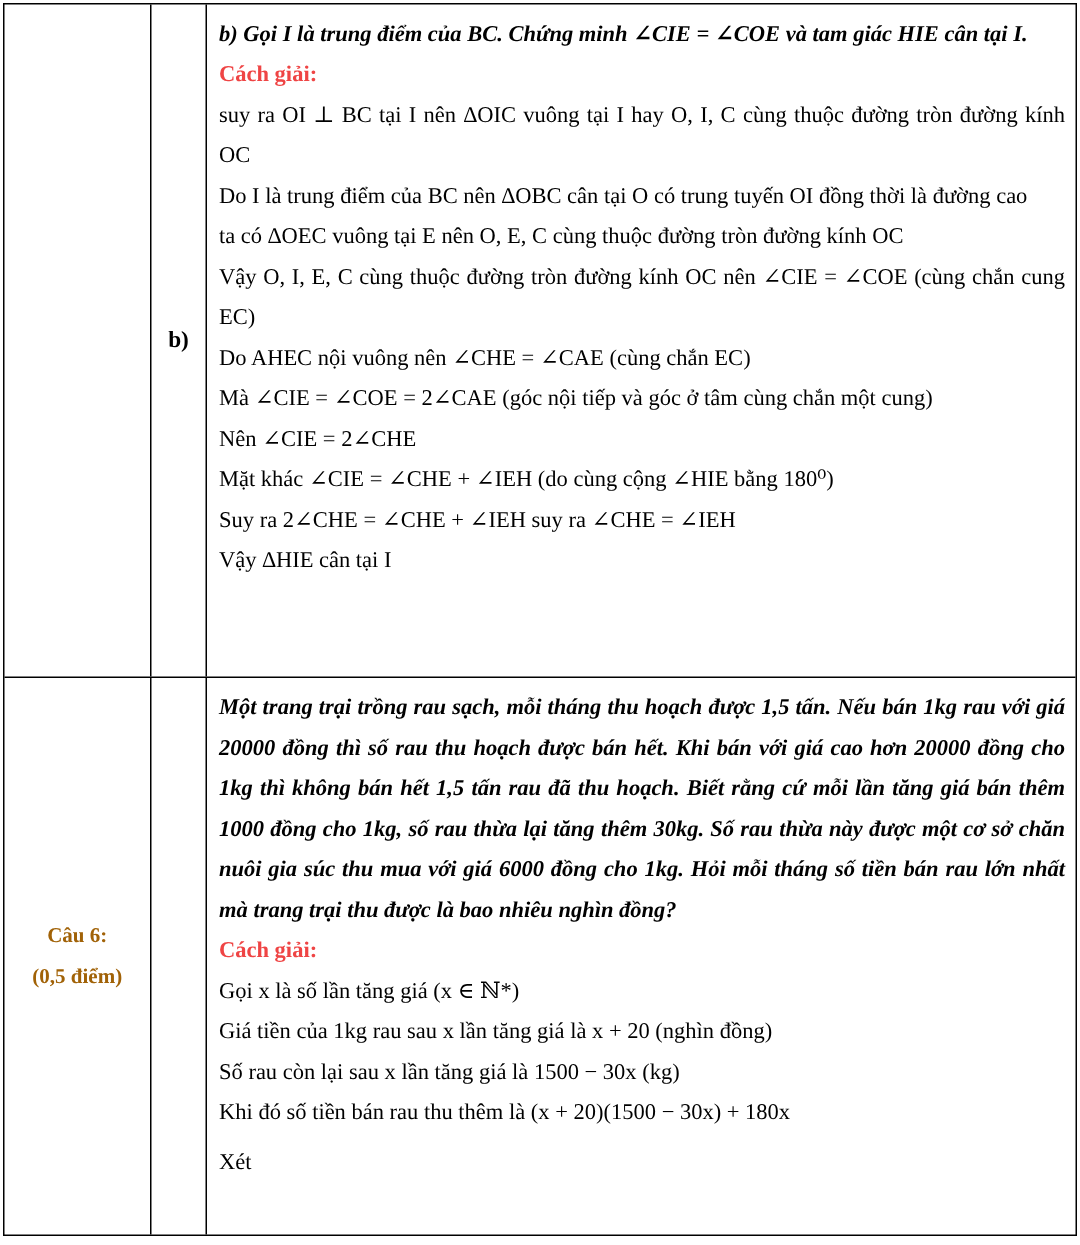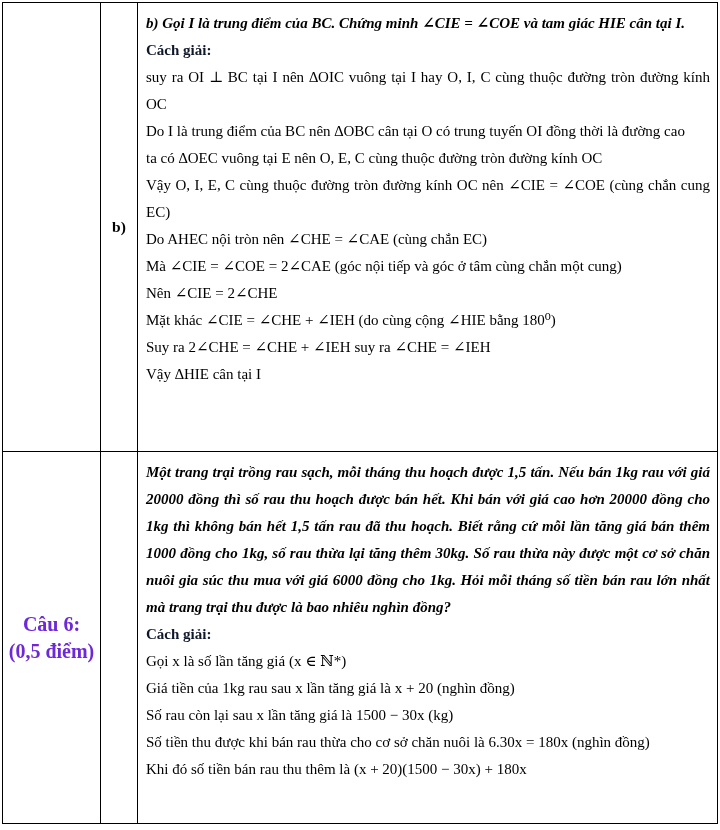--- a/index.html
+++ b/index.html
@@ -34,26 +34,26 @@
     display: flex; justify-content: center; align-items: center;
     flex-shrink: 0;
   }
   .c3 { flex: 1; padding: 7px 7px 6px 8px; min-width: 0; }
   .line {
     font-size: 15px;
     line-height: 27px;
     text-align: justify;
   }
   .statement { font-weight: bold; font-style: italic; }
-  .heading { color: #0f172a; font-weight: bold; text-align: left; }
+  .heading { color: #ef4444; font-weight: bold; text-align: left; }
   .math { }
   .part-label { font-weight: bold; font-size: 15.5px; }
   .qlabel {
-    color: #6d28d9; font-weight: bold;
-    font-size: 20px; line-height: 27px;
+    color: #a16207; font-weight: bold;
+    font-size: 14px; line-height: 27px;
     text-align: left;
   }
   .mt { margin-top: 6px; }
 </style>
 </head>
 <body>
 
 <div class="doc-table">
 
   <div class="trow row-b">
@@ -61,39 +61,39 @@
     <div class="c2">
       <span class="part-label">b)</span>
     </div>
     <div class="c3">
       <p class="line statement"><span class="plain">b) Gọi I là trung điểm của BC. Chứng minh </span><span class="math">∠CIE = ∠COE</span><span class="plain"> và tam giác HIE cân tại I.</span></p>
       <p class="line heading">Cách giải:</p>
       <p class="line"><span class="plain">suy ra </span><span class="math">OI ⊥ BC</span><span class="plain"> tại I nên </span><span class="math">∆OIC</span><span class="plain"> vuông tại I hay O, I, C cùng thuộc đường tròn đường kính OC</span></p>
       <p class="line"><span class="plain">Do I là trung điểm của BC nên </span><span class="math">∆OBC</span><span class="plain"> cân tại O có trung tuyến OI đồng thời là đường cao</span></p>
       <p class="line"><span class="plain">ta có </span><span class="math">∆OEC</span><span class="plain"> vuông tại E nên O, E, C cùng thuộc đường tròn đường kính OC</span></p>
       <p class="line"><span class="plain">Vậy O, I, E, C cùng thuộc đường tròn đường kính OC nên </span><span class="math">∠CIE = ∠COE</span><span class="plain"> (cùng chắn cung EC)</span></p>
-      <p class="line"><span class="plain">Do AHEC nội tròn nên </span><span class="math">∠CHE = ∠CAE</span><span class="plain"> (cùng chắn EC)</span></p>
+      <p class="line"><span class="plain">Do AHEC nội vuông nên </span><span class="math">∠CHE = ∠CAE</span><span class="plain"> (cùng chắn EC)</span></p>
       <p class="line"><span class="plain">Mà </span><span class="math">∠CIE = ∠COE = 2∠CAE</span><span class="plain"> (góc nội tiếp và góc ở tâm cùng chắn một cung)</span></p>
       <p class="line"><span class="plain">Nên </span><span class="math">∠CIE = 2∠CHE</span></p>
       <p class="line"><span class="plain">Mặt khác </span><span class="math">∠CIE = ∠CHE + ∠IEH</span><span class="plain"> (do cùng cộng </span><span class="math">∠HIE</span><span class="plain"> bằng </span><span class="math">180⁰</span><span class="plain">)</span></p>
       <p class="line"><span class="plain">Suy ra </span><span class="math">2∠CHE = ∠CHE + ∠IEH</span><span class="plain"> suy ra </span><span class="math">∠CHE = ∠IEH</span></p>
       <p class="line"><span class="plain">Vậy </span><span class="math">∆HIE</span><span class="plain"> cân tại I</span></p>
     </div>
   </div>
 
   <div class="trow row-c6">
     <div class="c1">
       <div class="qlabel">Câu 6:</div>
       <div class="qlabel">(0,5 điểm)</div>
     </div>
     <div class="c2"></div>
     <div class="c3">
       <p class="line statement"><span class="plain">Một trang trại trồng rau sạch, mỗi tháng thu hoạch được 1,5 tấn. Nếu bán 1kg rau với giá 20000 đồng thì số rau thu hoạch được bán hết. Khi bán với giá cao hơn 20000 đồng cho 1kg thì không bán hết 1,5 tấn rau đã thu hoạch. Biết rằng cứ mỗi lần tăng giá bán thêm 1000 đồng cho 1kg, số rau thừa lại tăng thêm 30kg. Số rau thừa này được một cơ sở chăn nuôi gia súc thu mua với giá 6000 đồng cho 1kg. Hỏi mỗi tháng số tiền bán rau lớn nhất mà trang trại thu được là bao nhiêu nghìn đồng?</span></p>
       <p class="line heading">Cách giải:</p>
       <p class="line"><span class="plain">Gọi </span><span class="math">x</span><span class="plain"> là số lần tăng giá (</span><span class="math">x ∈ ℕ*</span><span class="plain">)</span></p>
       <p class="line"><span class="plain">Giá tiền của 1kg rau sau </span><span class="math">x</span><span class="plain"> lần tăng giá là </span><span class="math">x + 20</span><span class="plain"> (nghìn đồng)</span></p>
       <p class="line"><span class="plain">Số rau còn lại sau </span><span class="math">x</span><span class="plain"> lần tăng giá là </span><span class="math">1500 − 30x</span><span class="plain"> (kg)</span></p>
-      <p class="line"><span class="plain">Số tiền thu được khi bán rau thừa cho cơ sở chăn nuôi là </span><span class="math">6.30x = 180x</span><span class="plain"> (nghìn đồng)</span></p>
       <p class="line"><span class="plain">Khi đó số tiền bán rau thu thêm là </span><span class="math">(x + 20)(1500 − 30x) + 180x</span></p>
+      <p class="line mt"><span class="plain">Xét</span></p>
     </div>
   </div>
 
 </div>
 
 </body></html>

